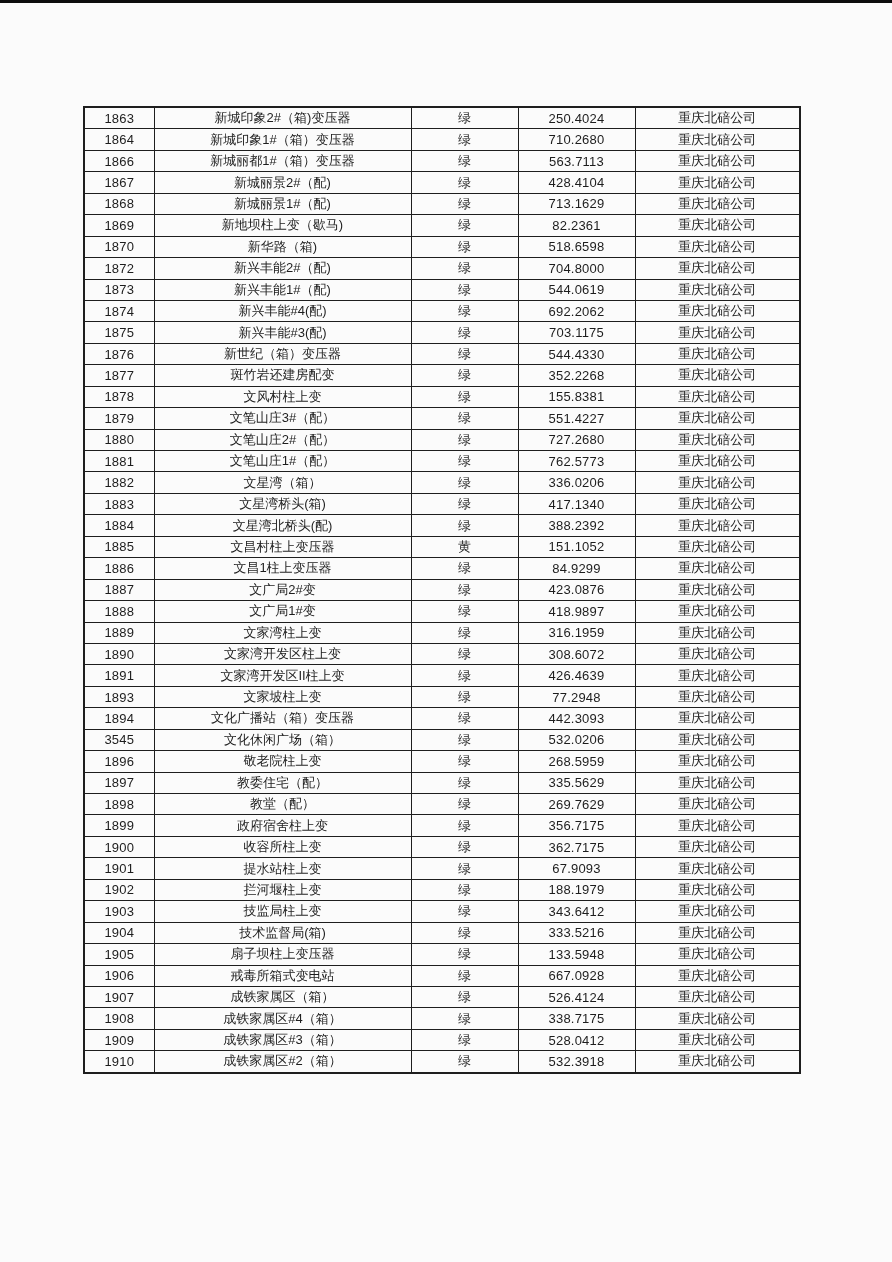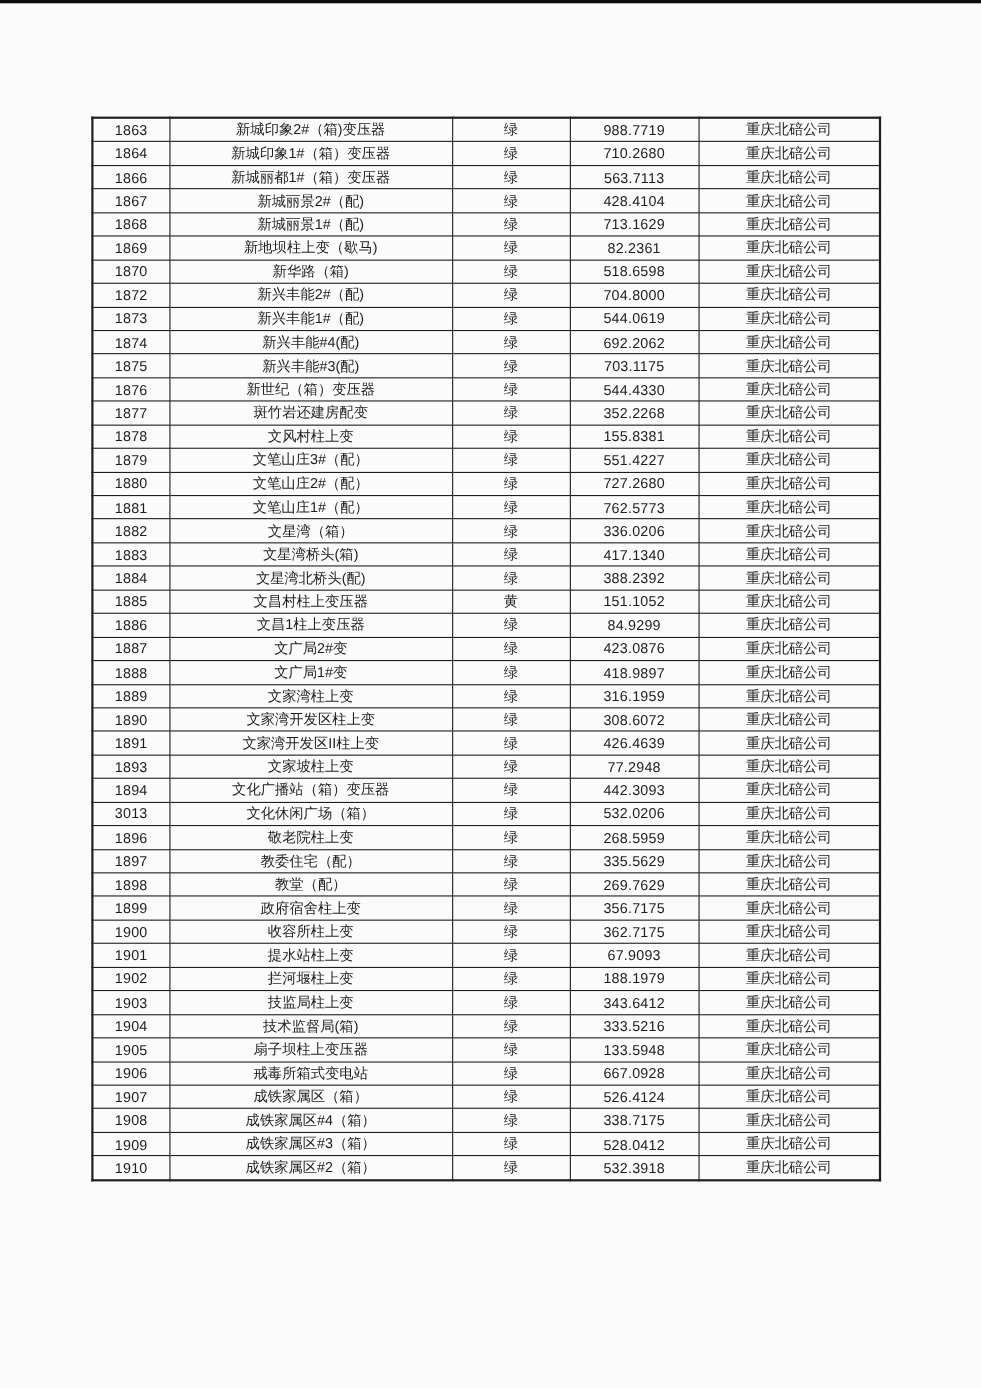--- a/index.html
+++ b/index.html
@@ -62,21 +62,21 @@
       <col style="width:257px">
       <col style="width:107px">
       <col style="width:117px">
       <col style="width:165px">
     </colgroup>
     <tbody>
         <tr>
           <td class="row-id-cell">1863</td>
           <td class="device-name-cell">新城印象2#（箱)变压器</td>
           <td class="status-color-cell">绿</td>
-          <td class="value-cell">988.7719</td>
+          <td class="value-cell">250.4024</td>
           <td class="company-cell">重庆北碚公司</td>
         </tr>
         <tr>
           <td class="row-id-cell">1864</td>
           <td class="device-name-cell">新城印象1#（箱）变压器</td>
           <td class="status-color-cell">绿</td>
           <td class="value-cell">710.2680</td>
           <td class="company-cell">重庆北碚公司</td>
         </tr>
         <tr>
@@ -262,21 +262,21 @@
           <td class="company-cell">重庆北碚公司</td>
         </tr>
         <tr>
           <td class="row-id-cell">1894</td>
           <td class="device-name-cell">文化广播站（箱）变压器</td>
           <td class="status-color-cell">绿</td>
           <td class="value-cell">442.3093</td>
           <td class="company-cell">重庆北碚公司</td>
         </tr>
         <tr>
-          <td class="row-id-cell">3013</td>
+          <td class="row-id-cell">3545</td>
           <td class="device-name-cell">文化休闲广场（箱）</td>
           <td class="status-color-cell">绿</td>
           <td class="value-cell">532.0206</td>
           <td class="company-cell">重庆北碚公司</td>
         </tr>
         <tr>
           <td class="row-id-cell">1896</td>
           <td class="device-name-cell">敬老院柱上变</td>
           <td class="status-color-cell">绿</td>
           <td class="value-cell">268.5959</td>

